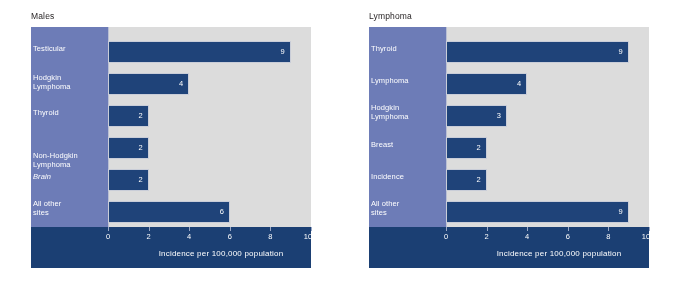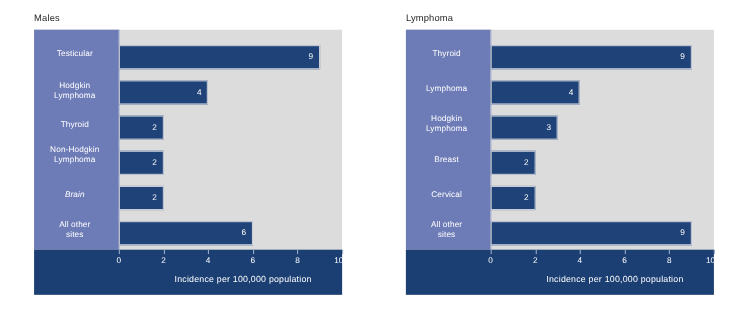--- a/index.html
+++ b/index.html
@@ -49,21 +49,21 @@
     left: 0;
     top: 0;
     width: 77px;
     height: 200px;
     background: #6d7cb7;
   }
   .label-col .lbl {
     position: absolute;
     right: 5px;
     width: 70px;
-    text-align: center;
+    text-align: left;
     color: #ffffff;
     font-size: 7.5px;
     line-height: 9px;
     letter-spacing: 0.1px;
   }
   
   .plot {
     position: absolute;
     left: 77px;
     top: 0;
@@ -143,21 +143,21 @@
 
   <div class="panel">
     <div class="panel-title">Males</div>
 
     <div class="panel-body">
 
       <div class="label-col">
         <div class="lbl" style="top:17px;">Testicular</div>
         <div class="lbl" style="top:46px;">Hodgkin<br>Lymphoma</div>
         <div class="lbl" style="top:81px;">Thyroid</div>
-        <div class="lbl" style="top:104px;">Non-Hodgkin<br>Lymphoma</div>
+        <div class="lbl" style="top:124px;">Non-Hodgkin<br>Lymphoma</div>
         <div class="lbl" style="top:145px;font-style:italic;">Brain</div>
         <div class="lbl" style="top:172px;">All other<br>sites</div>
       </div>
 
       <div class="baseline"></div>
 
       <div class="plot">
         <div class="bar" style="top:14px;  height:22px; width:182.7px;">
           <span class="val">9</span>
         </div>
@@ -201,21 +201,21 @@
   <div class="panel">
     <div class="panel-title">Lymphoma</div>
 
     <div class="panel-body">
 
       <div class="label-col">
         <div class="lbl" style="top:17px;">Thyroid</div>
         <div class="lbl" style="top:49px;">Lymphoma</div>
         <div class="lbl" style="top:76px;">Hodgkin<br>Lymphoma</div>
         <div class="lbl" style="top:113px;">Breast</div>
-        <div class="lbl" style="top:145px;">Cervical</div>
+        <div class="lbl" style="top:145px;">Incidence</div>
         <div class="lbl" style="top:172px;">All other<br>sites</div>
       </div>
 
       <div class="baseline"></div>
 
       <div class="plot">
         <div class="bar" style="top:14px;  height:22px; width:182.7px;">
           <span class="val">9</span>
         </div>
         <div class="bar" style="top:46px;  height:22px; width:81.2px;">

